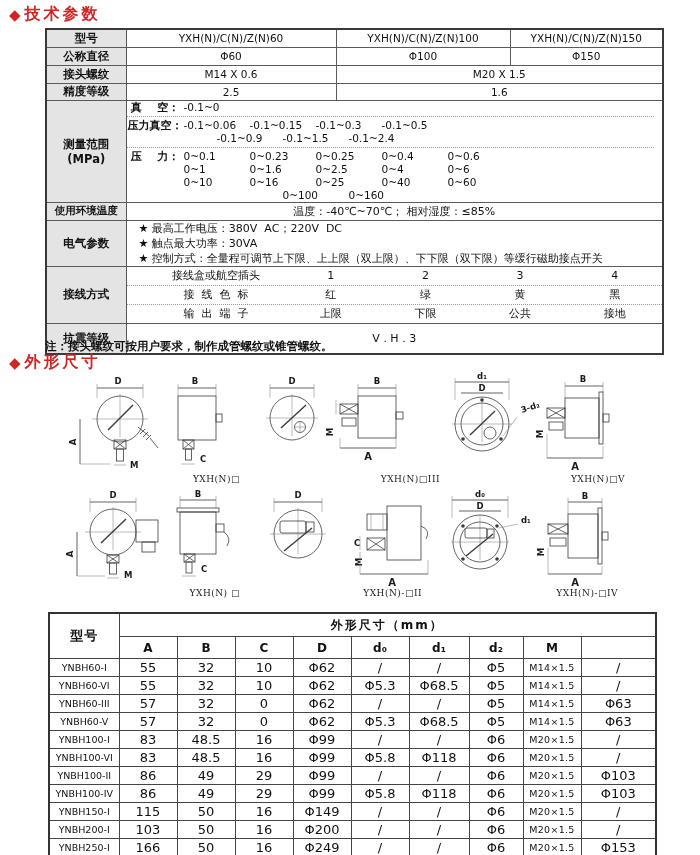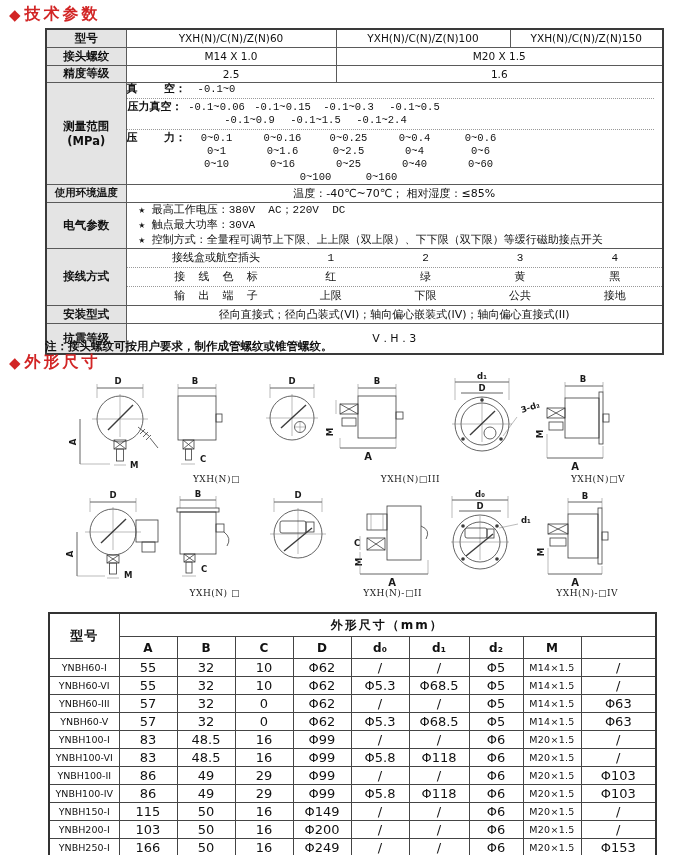--- a/index.html
+++ b/index.html
@@ -9,26 +9,26 @@
              letter-spacing:3px;display:flex;align-items:center;gap:4px;}
   .diamond{font-size:15px;letter-spacing:0;}
   
   table{border-collapse:collapse;table-layout:fixed;}
   .t1{position:absolute;left:45px;top:28px;width:617px;border:2px solid #3a3a3a;}
   .t1 td{border:1px solid #5a5a5a;padding:0;text-align:center;font-size:10.5px;
          vertical-align:middle;overflow:hidden;}
   .t1 .lbl{background:#e4e4e4;font-weight:bold;font-size:11.5px;}
   .h18{height:18px}.h17{height:17px}.h88{height:88px}.h46{height:46px}.h54{height:54px}.h16{height:31px}
   .small9{font-size:9.5px}
-  .leftcell{text-align:left;font-family:Liberation Mono, monospace;}
+  .leftcell{text-align:left;}
   .rng{padding:2px 0 0 22px;}
   .rng-row{display:flex;align-items:flex-start;}
   .rng-lbl{white-space:pre;font-weight:bold;width:57px;flex:none;font-size:11px;line-height:13px;}
   .vrow{height:13px;line-height:13px;}
-  .vrow span{display:inline-block;width:66px;font-size:10.5px;text-align:center;}
+  .vrow span{display:inline-block;width:66px;font-size:10.5px;text-align:left;}
   .dotsep{border-top:1px dotted #999;margin:2px 8px 2px 0;}
   .elec div{text-align:left;padding-left:12px;line-height:15px;font-size:11px;white-space:pre;}
   .wire-row{display:flex;height:18px;line-height:18px;}
   .wire-row + .wire-row{border-top:1px dotted #999;}
   .wire-name{width:135px;padding-left:22px;white-space:pre;text-align:center;font-size:11px;flex:none;}
   .wire-vals{flex:1;display:flex;}
   .wire-vals span{flex:1;text-align:center;font-size:11px;}
   .note{position:absolute;left:45px;top:339px;font-size:11.5px;font-weight:600;}
   
   .dwg{position:absolute;}
@@ -64,22 +64,28 @@
       <col style="width:153px">
     </colgroup>
   <tbody>
       <tr class="h18">
     <td class="lbl">型号</td>
     <td class="small9">YXH(N)/C(N)/Z(N)60</td>
     <td class="small9">YXH(N)/C(N)/Z(N)100</td>
     <td class="small9">YXH(N)/C(N)/Z(N)150</td>
   </tr>
   <tr class="h18">
+    <td class="lbl">公称直径</td>
+    <td>Φ60</td>
+    <td>Φ100</td>
+    <td>Φ150</td>
+  </tr>
+  <tr class="h18">
     <td class="lbl">接头螺纹</td>
-    <td>M14 X 1.0</td>
+    <td>M14 X 0.6</td>
     <td colspan="2">M20 X 1.5</td>
   </tr>
   <tr class="h17">
     <td class="lbl">精度等级</td>
     <td>2.5</td>
     <td colspan="2">1.6</td>
   </tr>
   <tr class="h88">
     <td class="lbl">
       <div>测量范围</div>
@@ -95,21 +101,21 @@
         <span class="rng-lbl">压力真空：</span>
         <div>
           <div class="vrow"><span>-0.1~0.06</span><span>-0.1~0.15</span><span>-0.1~0.3</span><span>-0.1~0.5</span></div>
           <div class="vrow"><span>-0.1~0.9</span><span>-0.1~1.5</span><span>-0.1~2.4</span></div>
         </div>
       </div>
       <div class="dotsep"></div>
       <div class="rng-row">
         <span class="rng-lbl">压    力：</span>
         <div>
-          <div class="vrow"><span>0~0.1</span><span>0~0.16</span><span>0~0.25</span><span>0~0.4</span><span>0~0.6</span></div>
+          <div class="vrow"><span>0~0.1</span><span>0~0.23</span><span>0~0.25</span><span>0~0.4</span><span>0~0.6</span></div>
           <div class="vrow"><span>0~1</span><span>0~1.6</span><span>0~2.5</span><span>0~4</span><span>0~6</span></div>
           <div class="vrow"><span>0~10</span><span>0~16</span><span>0~25</span><span>0~40</span><span>0~60</span></div>
           <div class="vrow"><span>0~100</span><span>0~160</span></div>
         </div>
       </div>
     </td>
   </tr>
   <tr class="h18">
     <td class="lbl" style="font-size:10.5px">使用环境温度</td>
     <td colspan="3" style="font-size:11px">温度：-40℃~70℃；  相对湿度：≤85%</td>
@@ -146,24 +152,20 @@
       <div class="wire-row">
         <span class="wire-name">输  出  端  子</span>
         <span class="wire-vals">
               <span>上限</span>
               <span>下限</span>
               <span>公共</span>
               <span>接地</span>
             </span>
       </div>
     </td>
-  </tr>
-  <tr class="h18">
-    <td class="lbl">安装型式</td>
-    <td colspan="3" style="font-size:11px">径向直接式；径向凸装式(VI)；轴向偏心嵌装式(IV)；轴向偏心直接式(II)</td>
   </tr>
   <tr class="h16">
     <td class="lbl">抗震等级</td>
     <td colspan="3" style="font-size:11px">V . H . 3</td>
   </tr>
 </tbody>
   </table>
 
 <div class="note">注：接头螺纹可按用户要求，制作成管螺纹或锥管螺纹。</div>
 

